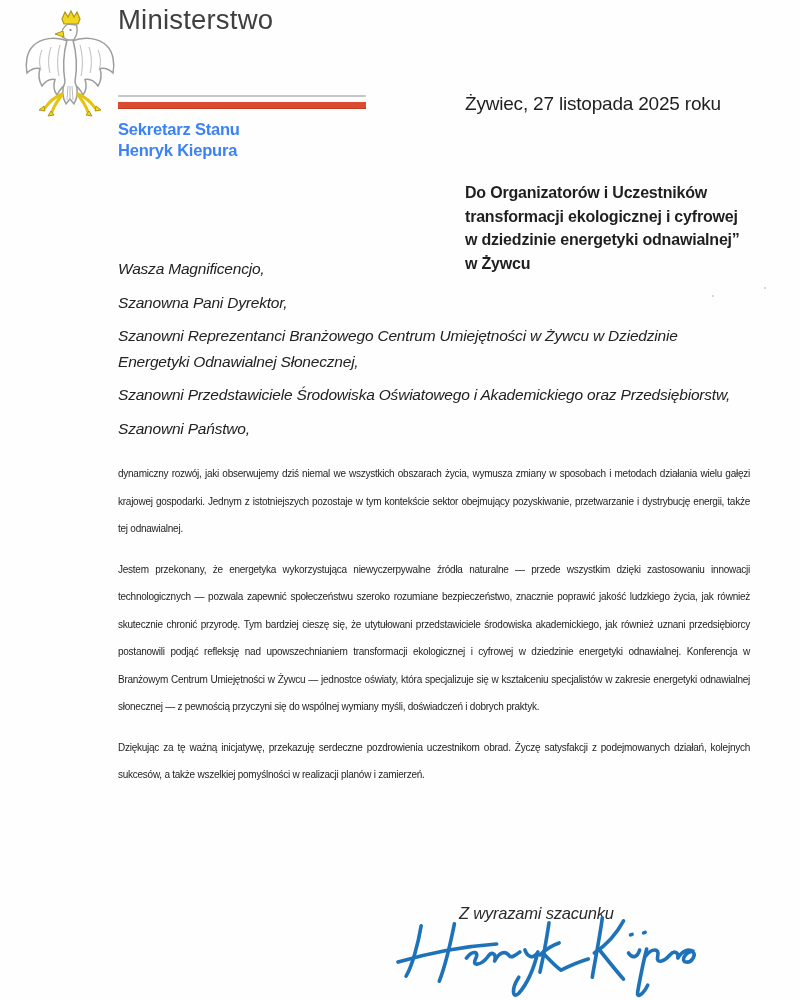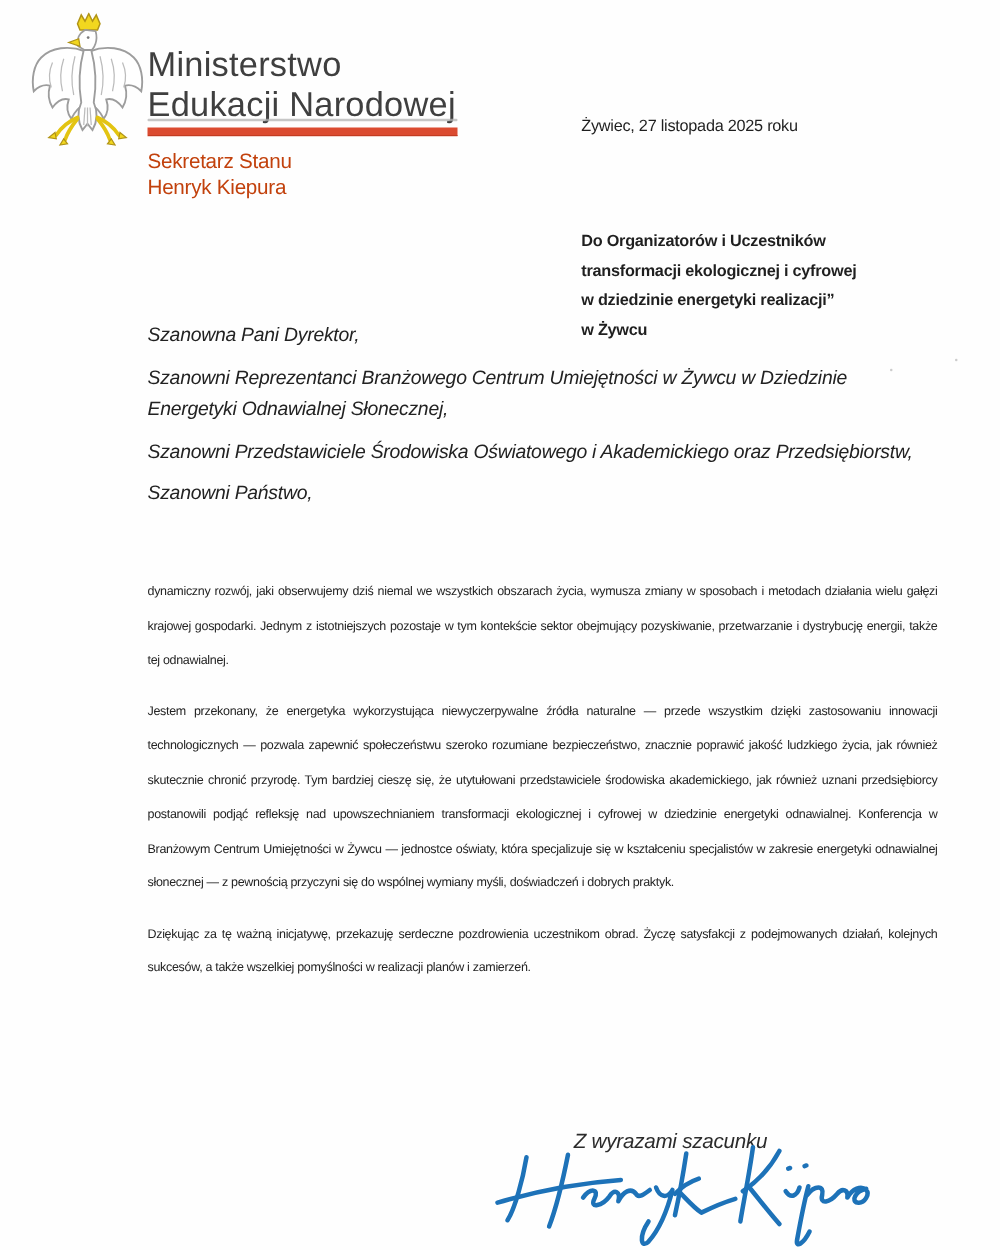--- a/index.html
+++ b/index.html
@@ -10,40 +10,40 @@
     color:#262626;
     -webkit-font-smoothing:antialiased;
   }
   .page{
     position:relative;width:800px;height:1000px;
     background:#fefefe;overflow:hidden;
   }
   
   .emblem{position:absolute;left:24px;top:10px;width:92px;height:112px;}
   .ministry-name{
-    position:absolute;left:118px;top:36px;
+    position:absolute;left:118px;top:4px;
     font-size:27.5px;line-height:32px;color:#3f3f3f;
     letter-spacing:0.2px;font-weight:400;
   }
   .flag{position:absolute;left:118px;top:95px;width:248px;}
   .flag .white-bar{height:2px;background:#b3b3b3;opacity:.75;border-radius:1px;}
   .flag .red-bar{height:7px;margin-top:5px;background:#db4b30;box-shadow:inset 0 -1px 0 #c23c22;}
   .sender{
     position:absolute;left:118px;top:119px;
-    font-size:16.5px;line-height:21px;font-weight:normal;color:#c2410c;
+    font-size:16.5px;line-height:21px;font-weight:bold;color:#3b82f6;
     letter-spacing:-0.2px;
   }
   
   .date-line{
     position:absolute;left:465px;top:93px;
-    font-size:13px;color:#1f1f1f;letter-spacing:-0.2px;
+    font-size:19px;color:#1f1f1f;letter-spacing:-0.2px;
   }
   .addressee{
     position:absolute;left:465px;top:181px;width:285px;
-    font-size:13px;line-height:23.5px;font-weight:bold;color:#1f1f1f;
+    font-size:16px;line-height:23.5px;font-weight:bold;color:#1f1f1f;
     letter-spacing:-0.2px;
   }
   
   .salutations{
     position:absolute;left:118px;top:256px;width:622px;
     font-style:italic;font-size:15.5px;line-height:25.5px;
     letter-spacing:-0.2px;color:#222;
   }
   .salutations p{margin:0 0 8px 0;}
   
@@ -107,43 +107,43 @@
         <path d="M20,96 l-5,4 l6,1 Z"></path>
           <path d="M27,101 l-3,5 l6,-1 Z"></path>
         <path d="M72,96 l5,4 l-6,1 Z"></path>
           <path d="M65,101 l3,5 l-6,-1 Z"></path>
       </g>
     </svg>
   </div>
 
   <div class="ministry-name">
     <div>Ministerstwo</div>
-    <div>Edukacji Narodowej</div>
   </div>
 
   <div class="flag">
     <div class="white-bar"></div>
     <div class="red-bar"></div>
   </div>
 
   <div class="sender">
     <div>Sekretarz Stanu</div>
     <div>Henryk Kiepura</div>
   </div>
 
   <div class="date-line">Żywiec, 27 listopada 2025 roku</div>
 
   <div class="addressee">
     <div>Do Organizatorów i Uczestników</div>
     <div>transformacji ekologicznej i cyfrowej</div>
-    <div>w dziedzinie energetyki realizacji”</div>
+    <div>w dziedzinie energetyki odnawialnej”</div>
     <div>w Żywcu</div>
   </div>
 
   <div class="salutations">
+    <p>Wasza Magnificencjo,</p>
     <p>Szanowna Pani Dyrektor,</p>
     <p>Szanowni Reprezentanci Branżowego Centrum Umiejętności w Żywcu w Dziedzinie Energetyki Odnawialnej Słonecznej,</p>
     <p>Szanowni Przedstawiciele Środowiska Oświatowego i Akademickiego oraz Przedsiębiorstw,</p>
     <p>Szanowni Państwo,</p>
   </div>
 
   <div class="letter-body">
     <p>dynamiczny rozwój, jaki obserwujemy dziś niemal we wszystkich obszarach życia, wymusza zmiany w sposobach i metodach działania wielu gałęzi krajowej gospodarki. Jednym z istotniejszych pozostaje w tym kontekście sektor obejmujący pozyskiwanie, przetwarzanie i dystrybucję energii, także tej odnawialnej.</p>
     <p>Jestem przekonany, że energetyka wykorzystująca niewyczerpywalne źródła naturalne — przede wszystkim dzięki zastosowaniu innowacji technologicznych — pozwala zapewnić społeczeństwu szeroko rozumiane bezpieczeństwo, znacznie poprawić jakość ludzkiego życia, jak również skutecznie chronić przyrodę. Tym bardziej cieszę się, że utytułowani przedstawiciele środowiska akademickiego, jak również uznani przedsiębiorcy postanowili podjąć refleksję nad upowszechnianiem transformacji ekologicznej i cyfrowej w dziedzinie energetyki odnawialnej. Konferencja w Branżowym Centrum Umiejętności w Żywcu — jednostce oświaty, która specjalizuje się w kształceniu specjalistów w zakresie energetyki odnawialnej słonecznej — z pewnością przyczyni się do wspólnej wymiany myśli, doświadczeń i dobrych praktyk.</p>
     <p>Dziękując za tę ważną inicjatywę, przekazuję serdeczne pozdrowienia uczestnikom obrad. Życzę satysfakcji z podejmowanych działań, kolejnych sukcesów, a także wszelkiej pomyślności w realizacji planów i zamierzeń.</p>

